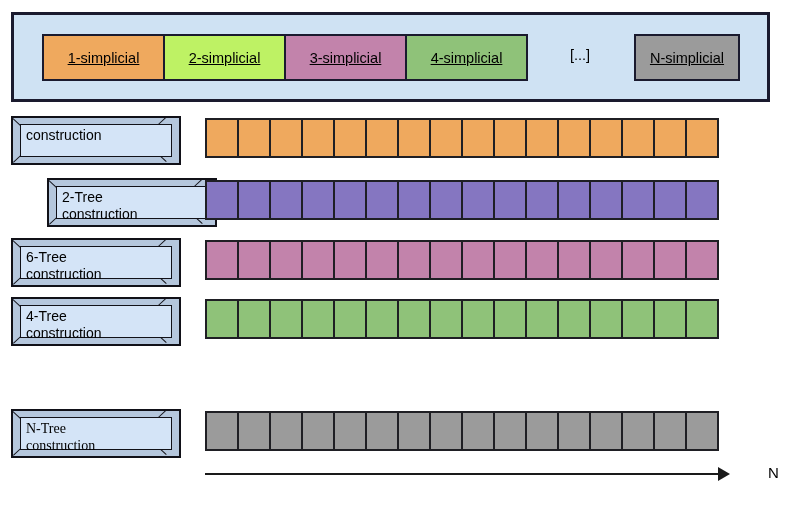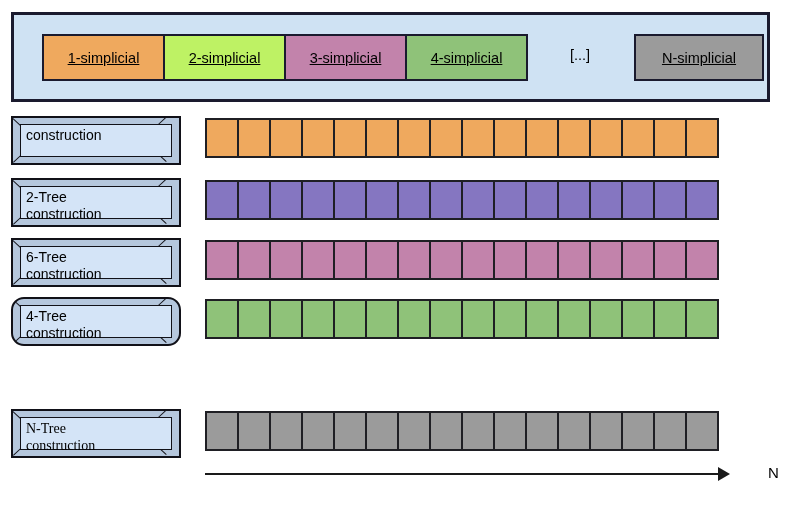--- a/index.html
+++ b/index.html
@@ -62,21 +62,21 @@
     top: 32px;
     font-size: 14.5px;
     color: #000000;
     letter-spacing: 0px;
   }
 
   .n-simplicial-box {
     position: absolute;
     left: 620px;
     top: 19px;
-    width: 130px;
+    width: 106px;
     height: 47px;
     box-sizing: border-box;
     border: 2px solid #1a1a2e;
     background: #9b9b9b;
     display: flex;
     align-items: center;
     justify-content: center;
     font-size: 14.5px;
     color: #000000;
   }
@@ -208,21 +208,21 @@
         <div class="cell" style="background: rgb(239, 169, 94);"></div>
         <div class="cell" style="background: rgb(239, 169, 94);"></div>
         <div class="cell" style="background: rgb(239, 169, 94);"></div>
         <div class="cell" style="background: rgb(239, 169, 94);"></div>
         <div class="cell" style="background: rgb(239, 169, 94);"></div>
         <div class="cell" style="background: rgb(239, 169, 94);"></div>
         <div class="cell" style="background: rgb(239, 169, 94);"></div>
         <div class="cell" style="background: rgb(239, 169, 94);"></div>
         <div class="cell" style="background: rgb(239, 169, 94);"></div>
       </div>
-      <div class="tree-label" style="top: 178px;">
+      <div class="tree-label" style="top: 178px; margin-left: 36px;">
         <div class="bev bev-tl"></div>
         <div class="bev bev-tr"></div>
         <div class="bev bev-bl"></div>
         <div class="bev bev-br"></div>
         <div class="inner">
           <div>2-Tree</div>
           <div>construction</div>
         </div>
       </div>
       <div class="cell-row" style="top: 180px;">
@@ -264,21 +264,21 @@
         <div class="cell" style="background: rgb(194, 131, 171);"></div>
         <div class="cell" style="background: rgb(194, 131, 171);"></div>
         <div class="cell" style="background: rgb(194, 131, 171);"></div>
         <div class="cell" style="background: rgb(194, 131, 171);"></div>
         <div class="cell" style="background: rgb(194, 131, 171);"></div>
         <div class="cell" style="background: rgb(194, 131, 171);"></div>
         <div class="cell" style="background: rgb(194, 131, 171);"></div>
         <div class="cell" style="background: rgb(194, 131, 171);"></div>
         <div class="cell" style="background: rgb(194, 131, 171);"></div>
       </div>
-      <div class="tree-label" style="top: 297px; border-radius: 13px;">
+      <div class="tree-label" style="top: 297px;">
         <div class="bev bev-tl"></div>
         <div class="bev bev-tr"></div>
         <div class="bev bev-bl"></div>
         <div class="bev bev-br"></div>
         <div class="inner">
           <div>4-Tree</div>
           <div>construction</div>
         </div>
       </div>
       <div class="cell-row" style="top: 299px;">

